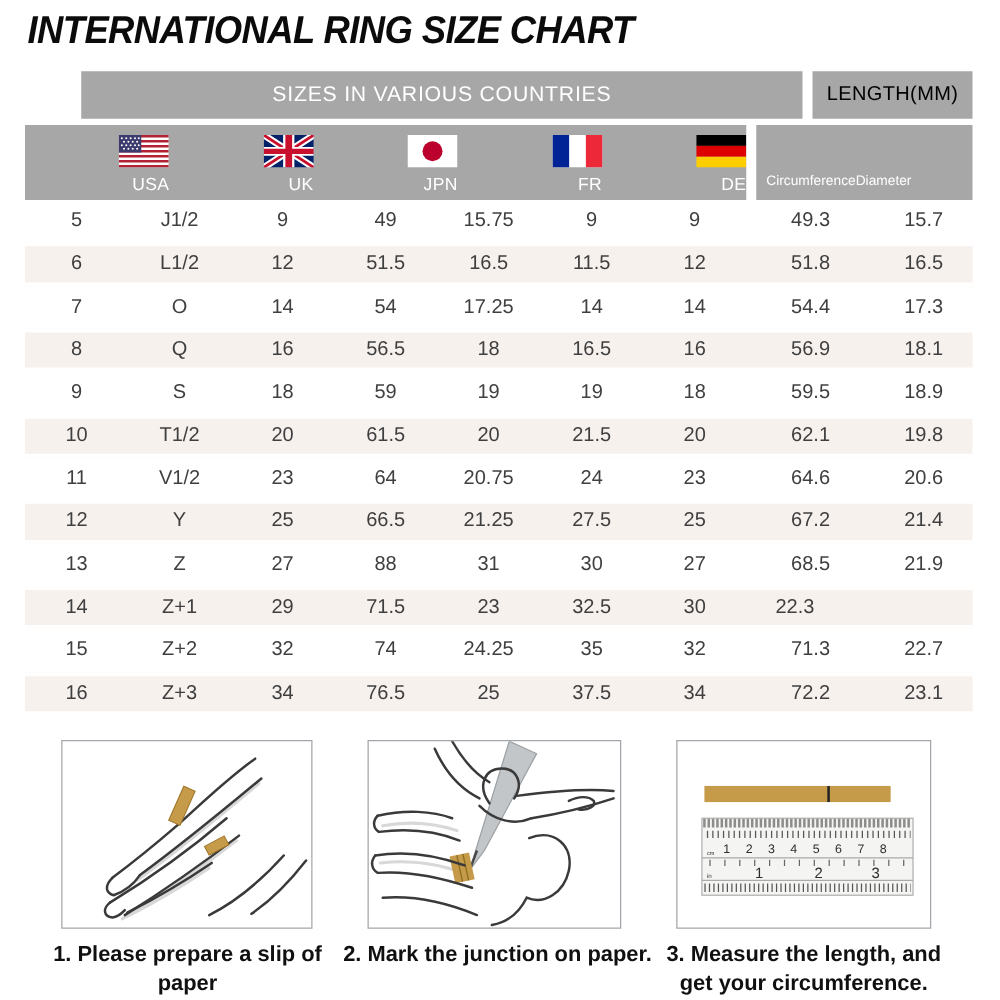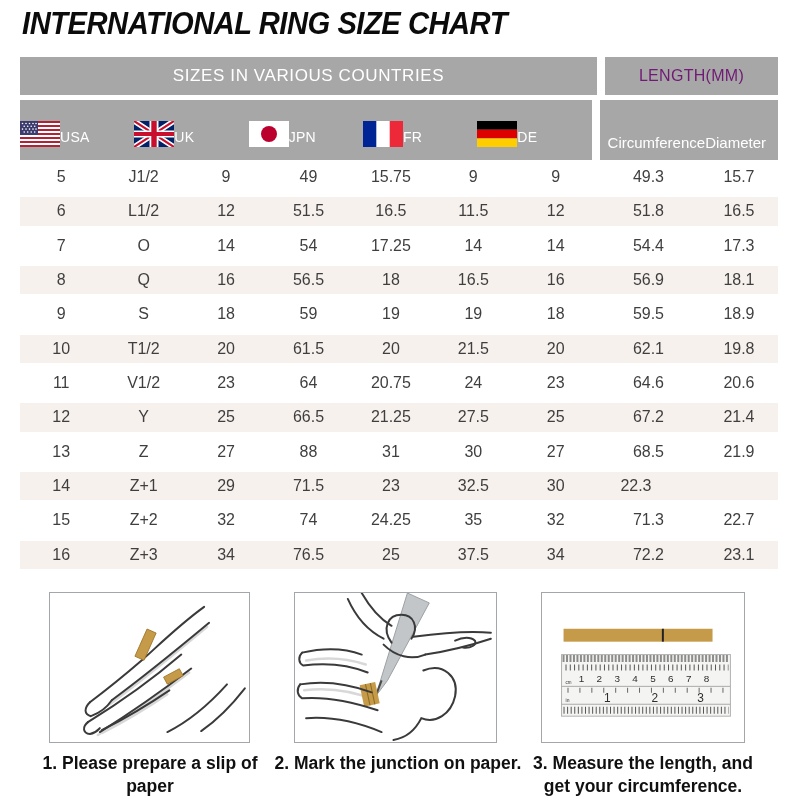--- a/index.html
+++ b/index.html
@@ -13,31 +13,31 @@
   body{position:relative;overflow:hidden;}
 
   .title{position:absolute;left:22px;top:6px;font-size:31px;font-weight:700;
     font-style:italic;letter-spacing:-0.5px;color:#0b0b0b;white-space:nowrap;
     transform:scaleX(0.94);transform-origin:0 50%;}
 
   .chart{position:absolute;left:20px;top:57px;width:758px;}
 
   .ghead{display:flex;height:38px;margin-bottom:5px;}
   .ghead-left{width:577px;margin-right:8px;background:var(--gray);color:#fff;
-    display:flex;align-items:center;justify-content:center;font-size:17px;letter-spacing:0.6px;}
-  .ghead-right{flex:1;background:var(--gray);color:#701a75;display:flex;
+    display:flex;align-items:center;justify-content:center;font-size:17px;letter-spacing:0.6px;margin-left:45px;}
+  .ghead-right{flex:1;background:var(--gray);color:#000000;display:flex;
     align-items:center;justify-content:center;font-size:16px;letter-spacing:0.3px;}
 
   .fhead{display:flex;height:60px;}
   .fhead-left{width:577px;margin-right:8px;background:var(--gray);display:flex;}
-  .fcol{flex:1;display:flex;flex-direction:row;align-items:center;padding-top:8px;}
+  .fcol{flex:1;display:flex;flex-direction:column;align-items:flex-end;padding-top:8px;}
   .flag{width:40px;height:26px;display:block;}
   .flabel{margin-top:5px;font-size:14px;color:#fff;letter-spacing:0.3px;}
   .fhead-right{flex:1;background:var(--gray);display:flex;align-items:flex-end;
-    justify-content:space-between;padding:0 12px 9px 8px;color:#fff;font-size:15px;}
+    justify-content:flex-start;padding:0 12px 9px 8px;color:#fff;font-size:11px;}
 
   .trow{display:flex;height:34.33px;font-size:16px;color:#3f3f3f;text-align:center;}
   .trow .tcell{line-height:34.33px;}
   .trow.alt{background:var(--row-alt);border-top:3px solid #fff;border-bottom:3px solid #fff;}
   .trow.alt .tcell{line-height:28.33px;}
   .tcell.c0,.tcell.c1,.tcell.c2,.tcell.c3,.tcell.c4,.tcell.c5,.tcell.c6{width:82.43px;}
   .tcell.c7{width:103px;}
   .tcell.c8{width:78px;}
 
   .step-box{position:absolute;top:592px;height:151px;border:1px solid #a3a7ab;background:#fff;}

